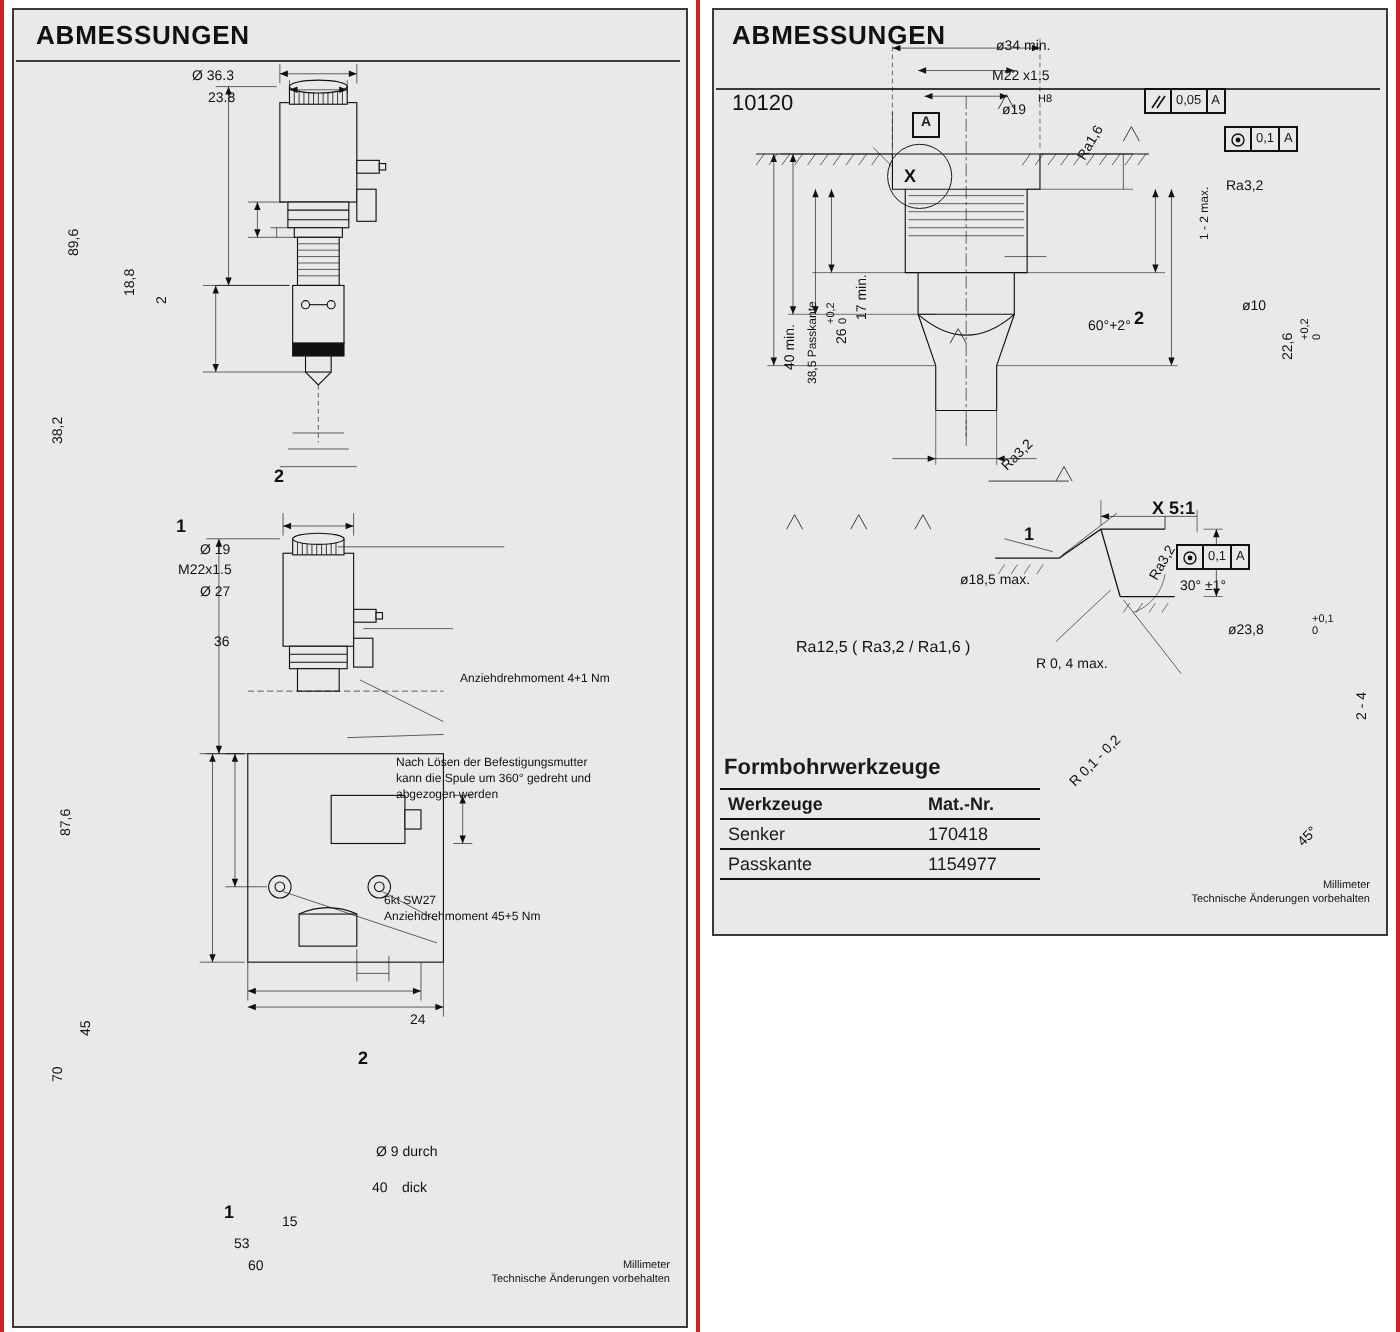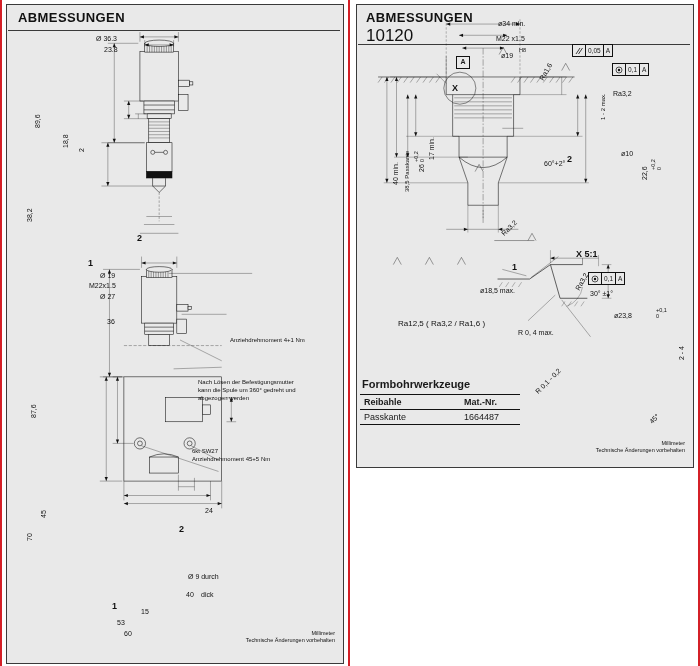--- a/index.html
+++ b/index.html
@@ -17,21 +17,21 @@
   
   .red-rule{position:absolute;background:#d42027;}
   .red-left{left:0px;top:0px;width:2px;height:666px;}
   .red-mid{left:348px;top:0px;width:2px;height:666px;}
   .red-right{left:698px;top:0px;width:2px;height:666px;}
 
   .panel{position:absolute;background:#e9e9e9;border:1px solid #3a3a3a;}
   .panel-title{
     position:absolute;font-weight:bold;font-size:13px;letter-spacing:.4px;color:#111;
   }
-  .panel-sub{position:absolute;font-size:17px;color:#111;}
+  .panel-sub{position:absolute;font-size:11px;color:#111;margin-top:20px;}
 
   .drawing{position:absolute;left:0;top:0;width:100%;height:100%;pointer-events:none;}
 
   .lbl{position:absolute;font-size:7px;color:#111;white-space:nowrap;line-height:1;}
   .lbl.b{font-weight:bold;}
   .lbl.s6{font-size:6px;}
   .lbl.s55{font-size:5.5px;}
   .lbl.r90{transform-origin:0 0;transform:rotate(-90deg);}
   .lbl.r45{transform-origin:0 0;transform:rotate(-45deg);}
   .lbl.r60{transform-origin:0 0;transform:rotate(-60deg);}
@@ -524,23 +524,27 @@
 
   <div class="lbl" style="left:398px;top:320px;font-size:8px;">Ra12,5 ( Ra3,2 / Ra1,6 )</div>
 
   <div class="footer" style="left:530px;top:440px;width:155px;white-space:pre-line;">Millimeter
 Technische Änderungen vorbehalten</div>
 
   <div class="tools-title" style="left:362px;top:378px;text-align:right;">Formbohrwerkzeuge</div>
   <table class="tbl" style="left:360px;top:394px;width:160px;">
     <tbody>
         <tr class="hdr">
-      <td style="width:92px;">Reibahle</td>
+      <td style="width:92px;">Werkzeuge</td>
       <td>Mat.-Nr.</td>
     </tr>
     <tr class="r">
+      <td>Senker</td>
+      <td>170418</td>
+    </tr>
+    <tr class="r">
       <td>Passkante</td>
-      <td>1664487</td>
+      <td>1154977</td>
     </tr>
   </tbody>
     </table>
 
 </div>
 
 </body></html>

